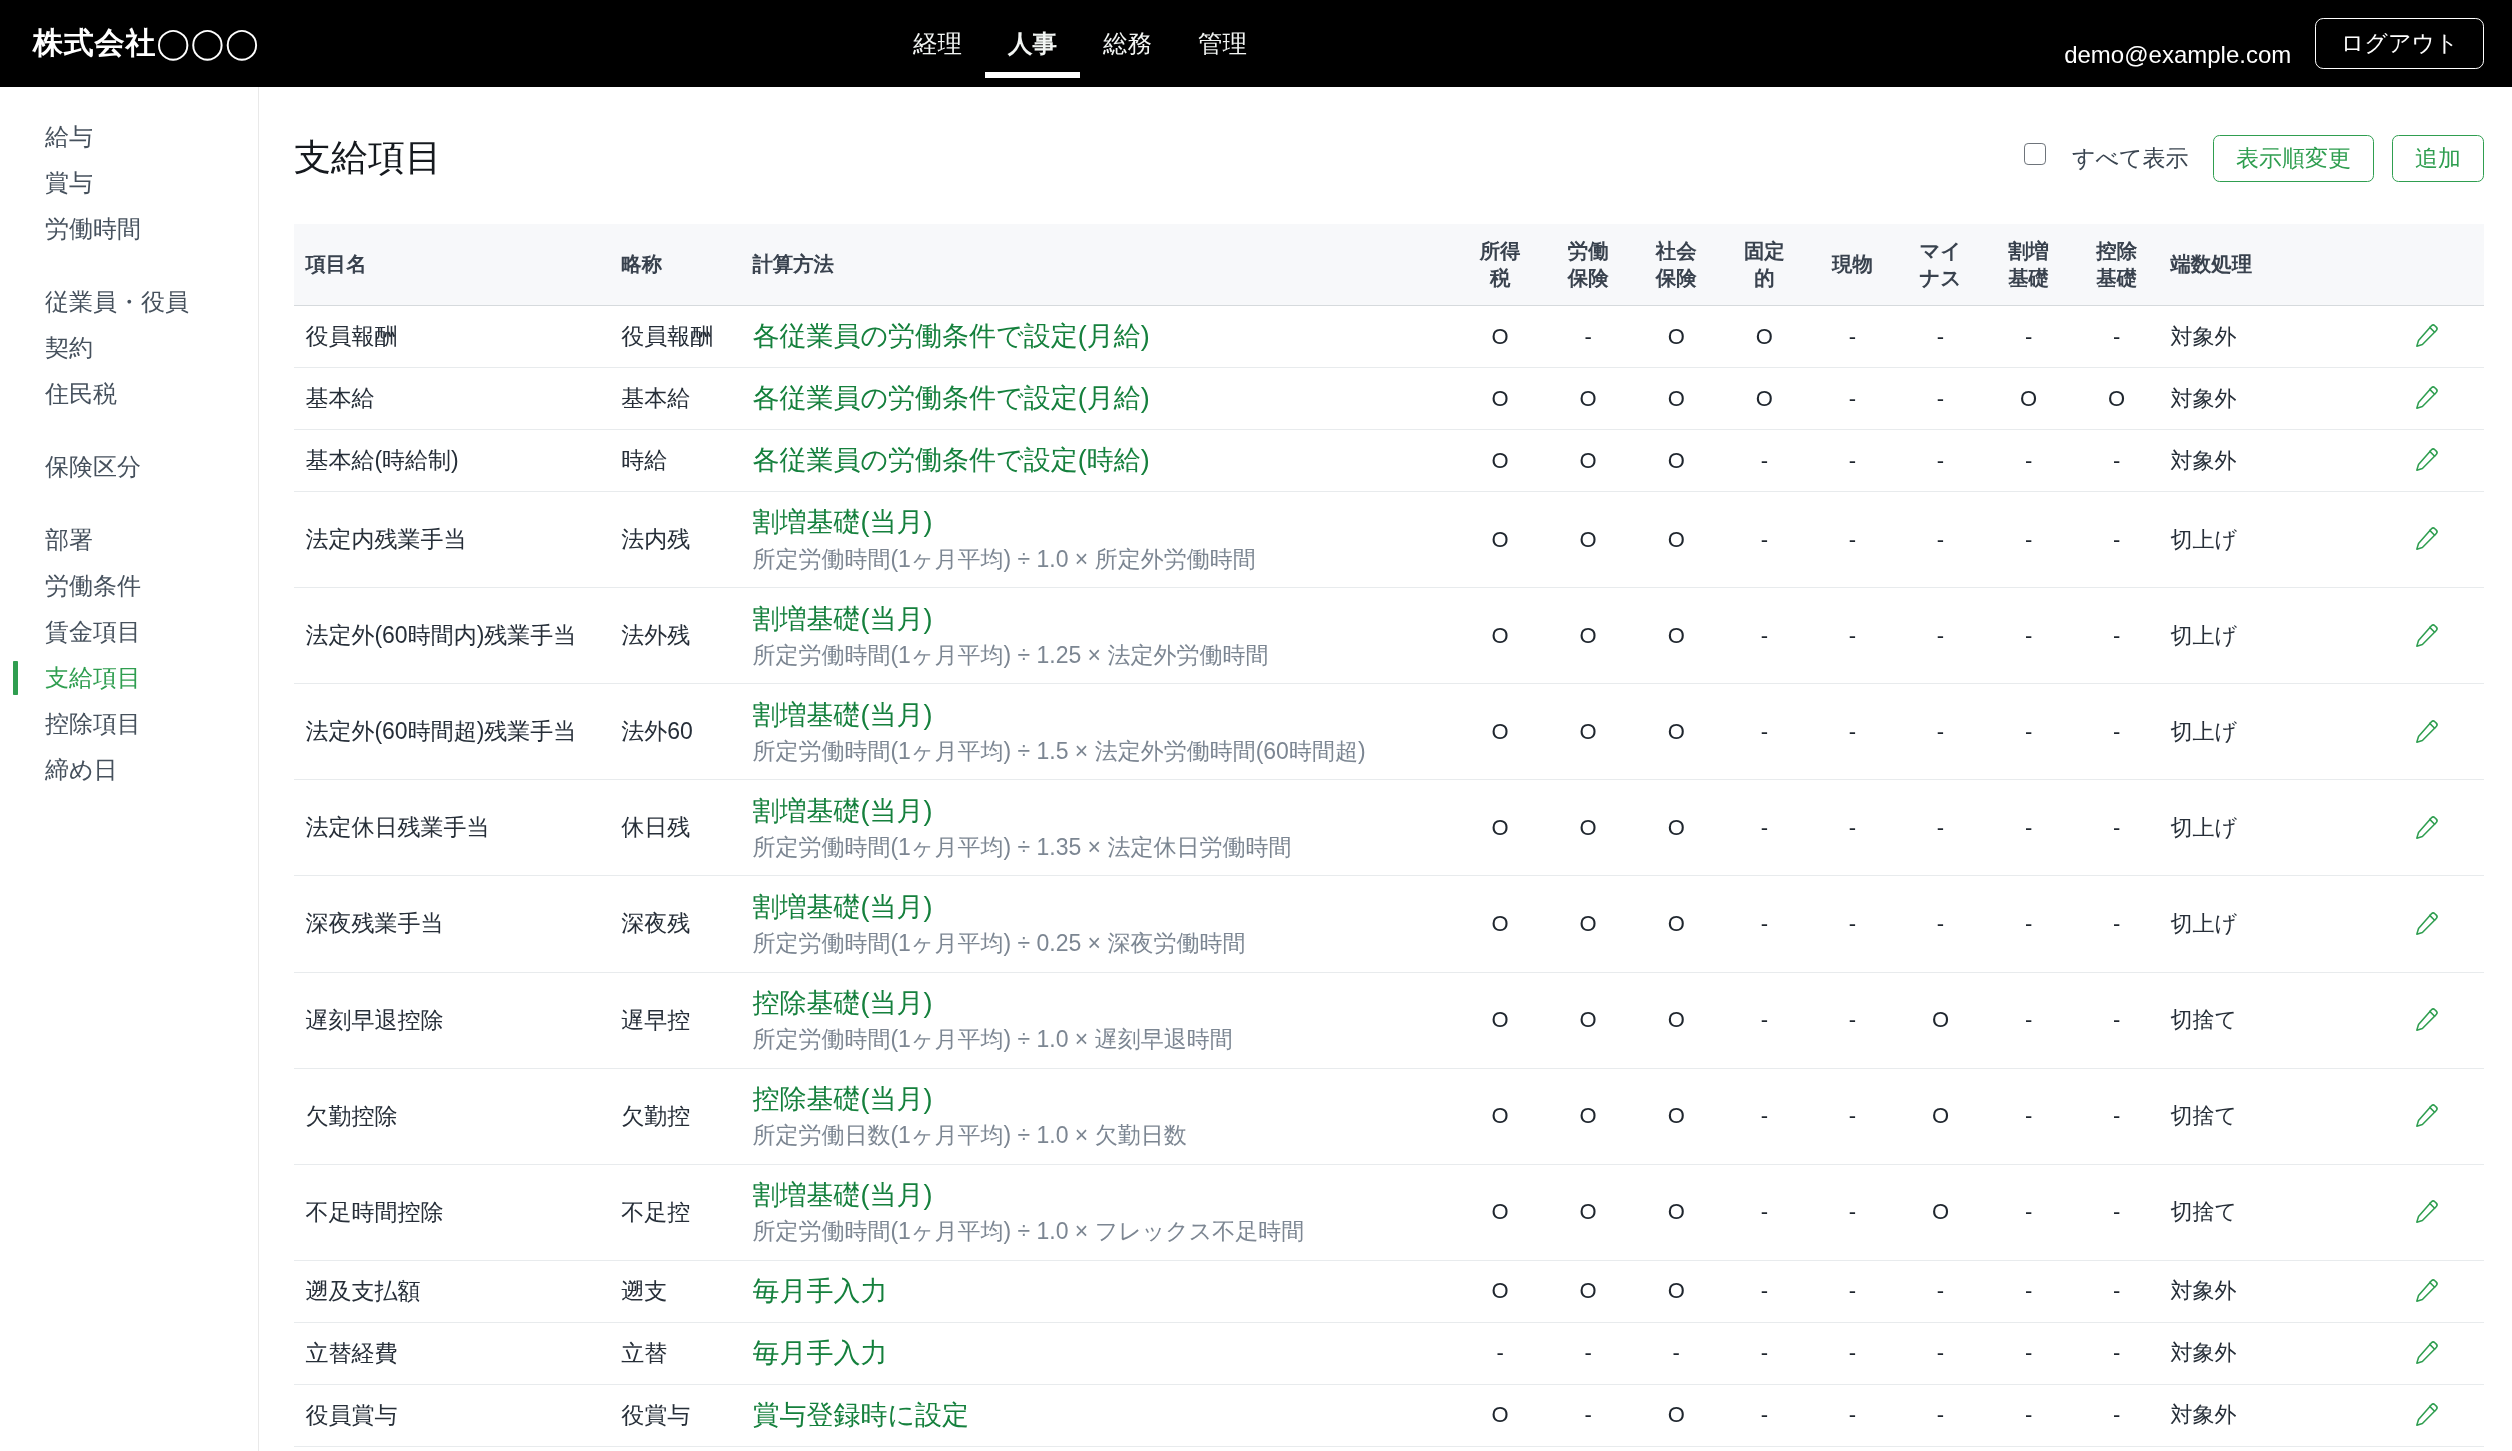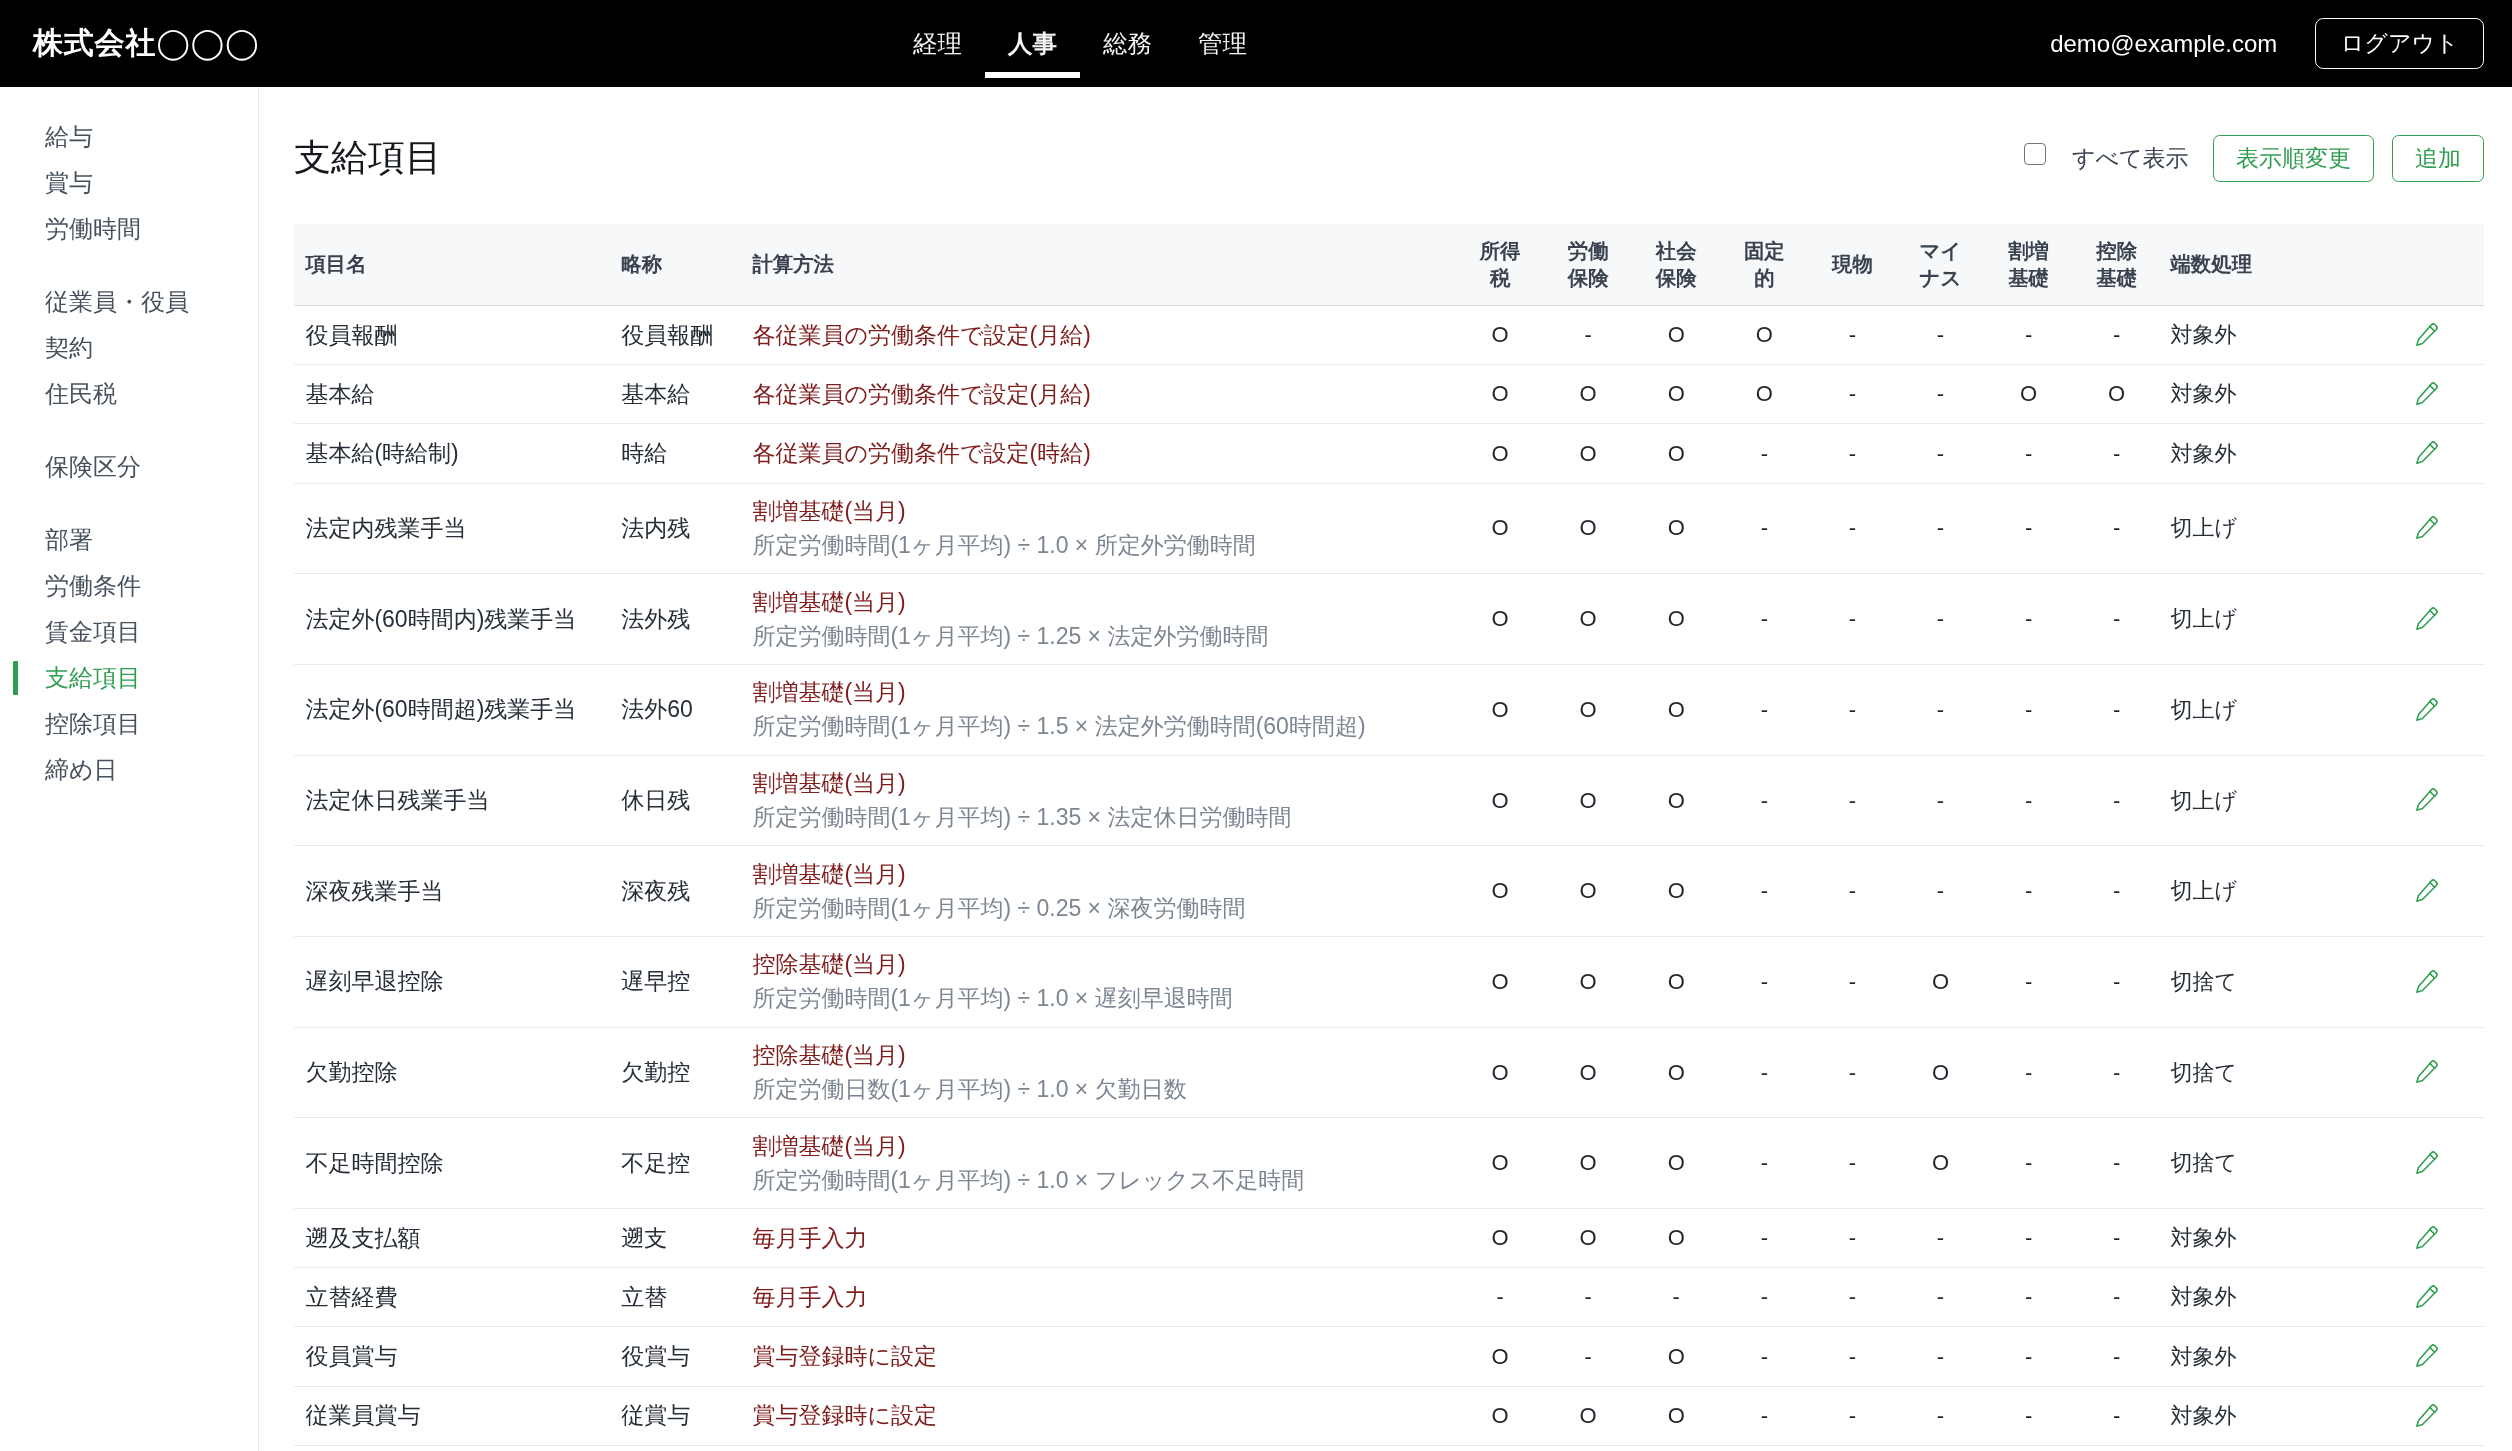--- a/index.html
+++ b/index.html
@@ -9,21 +9,21 @@
   
   .topbar { position:relative; height:87px; background:#000000; display:flex;
     align-items:center; padding:0 28px 0 33px; color:#fff; }
   .logo { font-size:30px; font-weight:700; letter-spacing:0.8px; }
   .nav { position:absolute; left:890px; top:0; height:67px; display:flex; }
   .tab { height:87px; display:flex; align-items:center; padding:0 23px;
     font-size:24.5px; color:#f2f5f3; position:relative; cursor:pointer; }
   .tab.active { font-weight:700; }
   .tab.active::after { content:""; position:absolute; left:0; right:0; bottom:9px;
     height:6.5px; background:#fff; }
-  .top-right { margin-left:auto; display:flex; align-items:center; gap:38px; }
+  .top-right { margin-left:auto; display:flex; align-items:flex-end; gap:24px; }
   .email { font-size:24px; }
   .logout { background:transparent; color:#fff; border:1.6px solid #fff; border-radius:8.2px;
     height:51px; padding:0 24.5px; font-size:23px; font-family:inherit; cursor:pointer; }
 
   
   .body { display:flex; height:1364px; }
   .sidebar { width:259px; border-right:1.6px solid #e9e9e9; padding-top:27px; flex:none; }
   .nav-group { margin-bottom:27px; }
   .side-item { position:relative; height:46px; display:flex; align-items:center;
     padding-left:45px; font-size:24px; color:#46515d; cursor:pointer; }
@@ -47,21 +47,21 @@
   table.items { border-collapse:collapse; table-layout:fixed; width:2190px; margin-top:41px; }
   thead th { background:#f7f8fa; font-size:20.4px; font-weight:700; color:#39424e;
     padding:14px 0; border-bottom:1.6px solid #d6dadd; white-space:pre-line;
     text-align:left; vertical-align:middle; line-height:1.3; }
   th.c-name { padding-left:11.4px; }
   th.c-flag { text-align:center; }
   th.c-round { padding-left:9.8px; }
   tbody td { border-bottom:1.6px solid #e8ebed; vertical-align:middle; padding:12.3px 0; }
   td.c-name, td.c-abbr { font-size:23px; color:#262e38; }
   td.c-name { padding-left:11.4px; }
-  .calc1 { font-size:23px; color:#7f1d1d; line-height:1.35; }
+  .calc1 { font-size:27px; color:#15803d; line-height:1.35; }
   .calc2 { font-size:23px; color:#7c8692; line-height:1.35; margin-top:3px; }
   td.c-flag { text-align:center; font-size:22px; color:#1f262e; }
   td.c-round { font-size:22px; color:#262e38; padding-left:9.8px; }
   td.c-edit { text-align:center; }
   .edit-btn { background:none; border:none; cursor:pointer; padding:1.6px; line-height:0; }
 </style>
 </head>
 <body>
 
 <header class="topbar">

